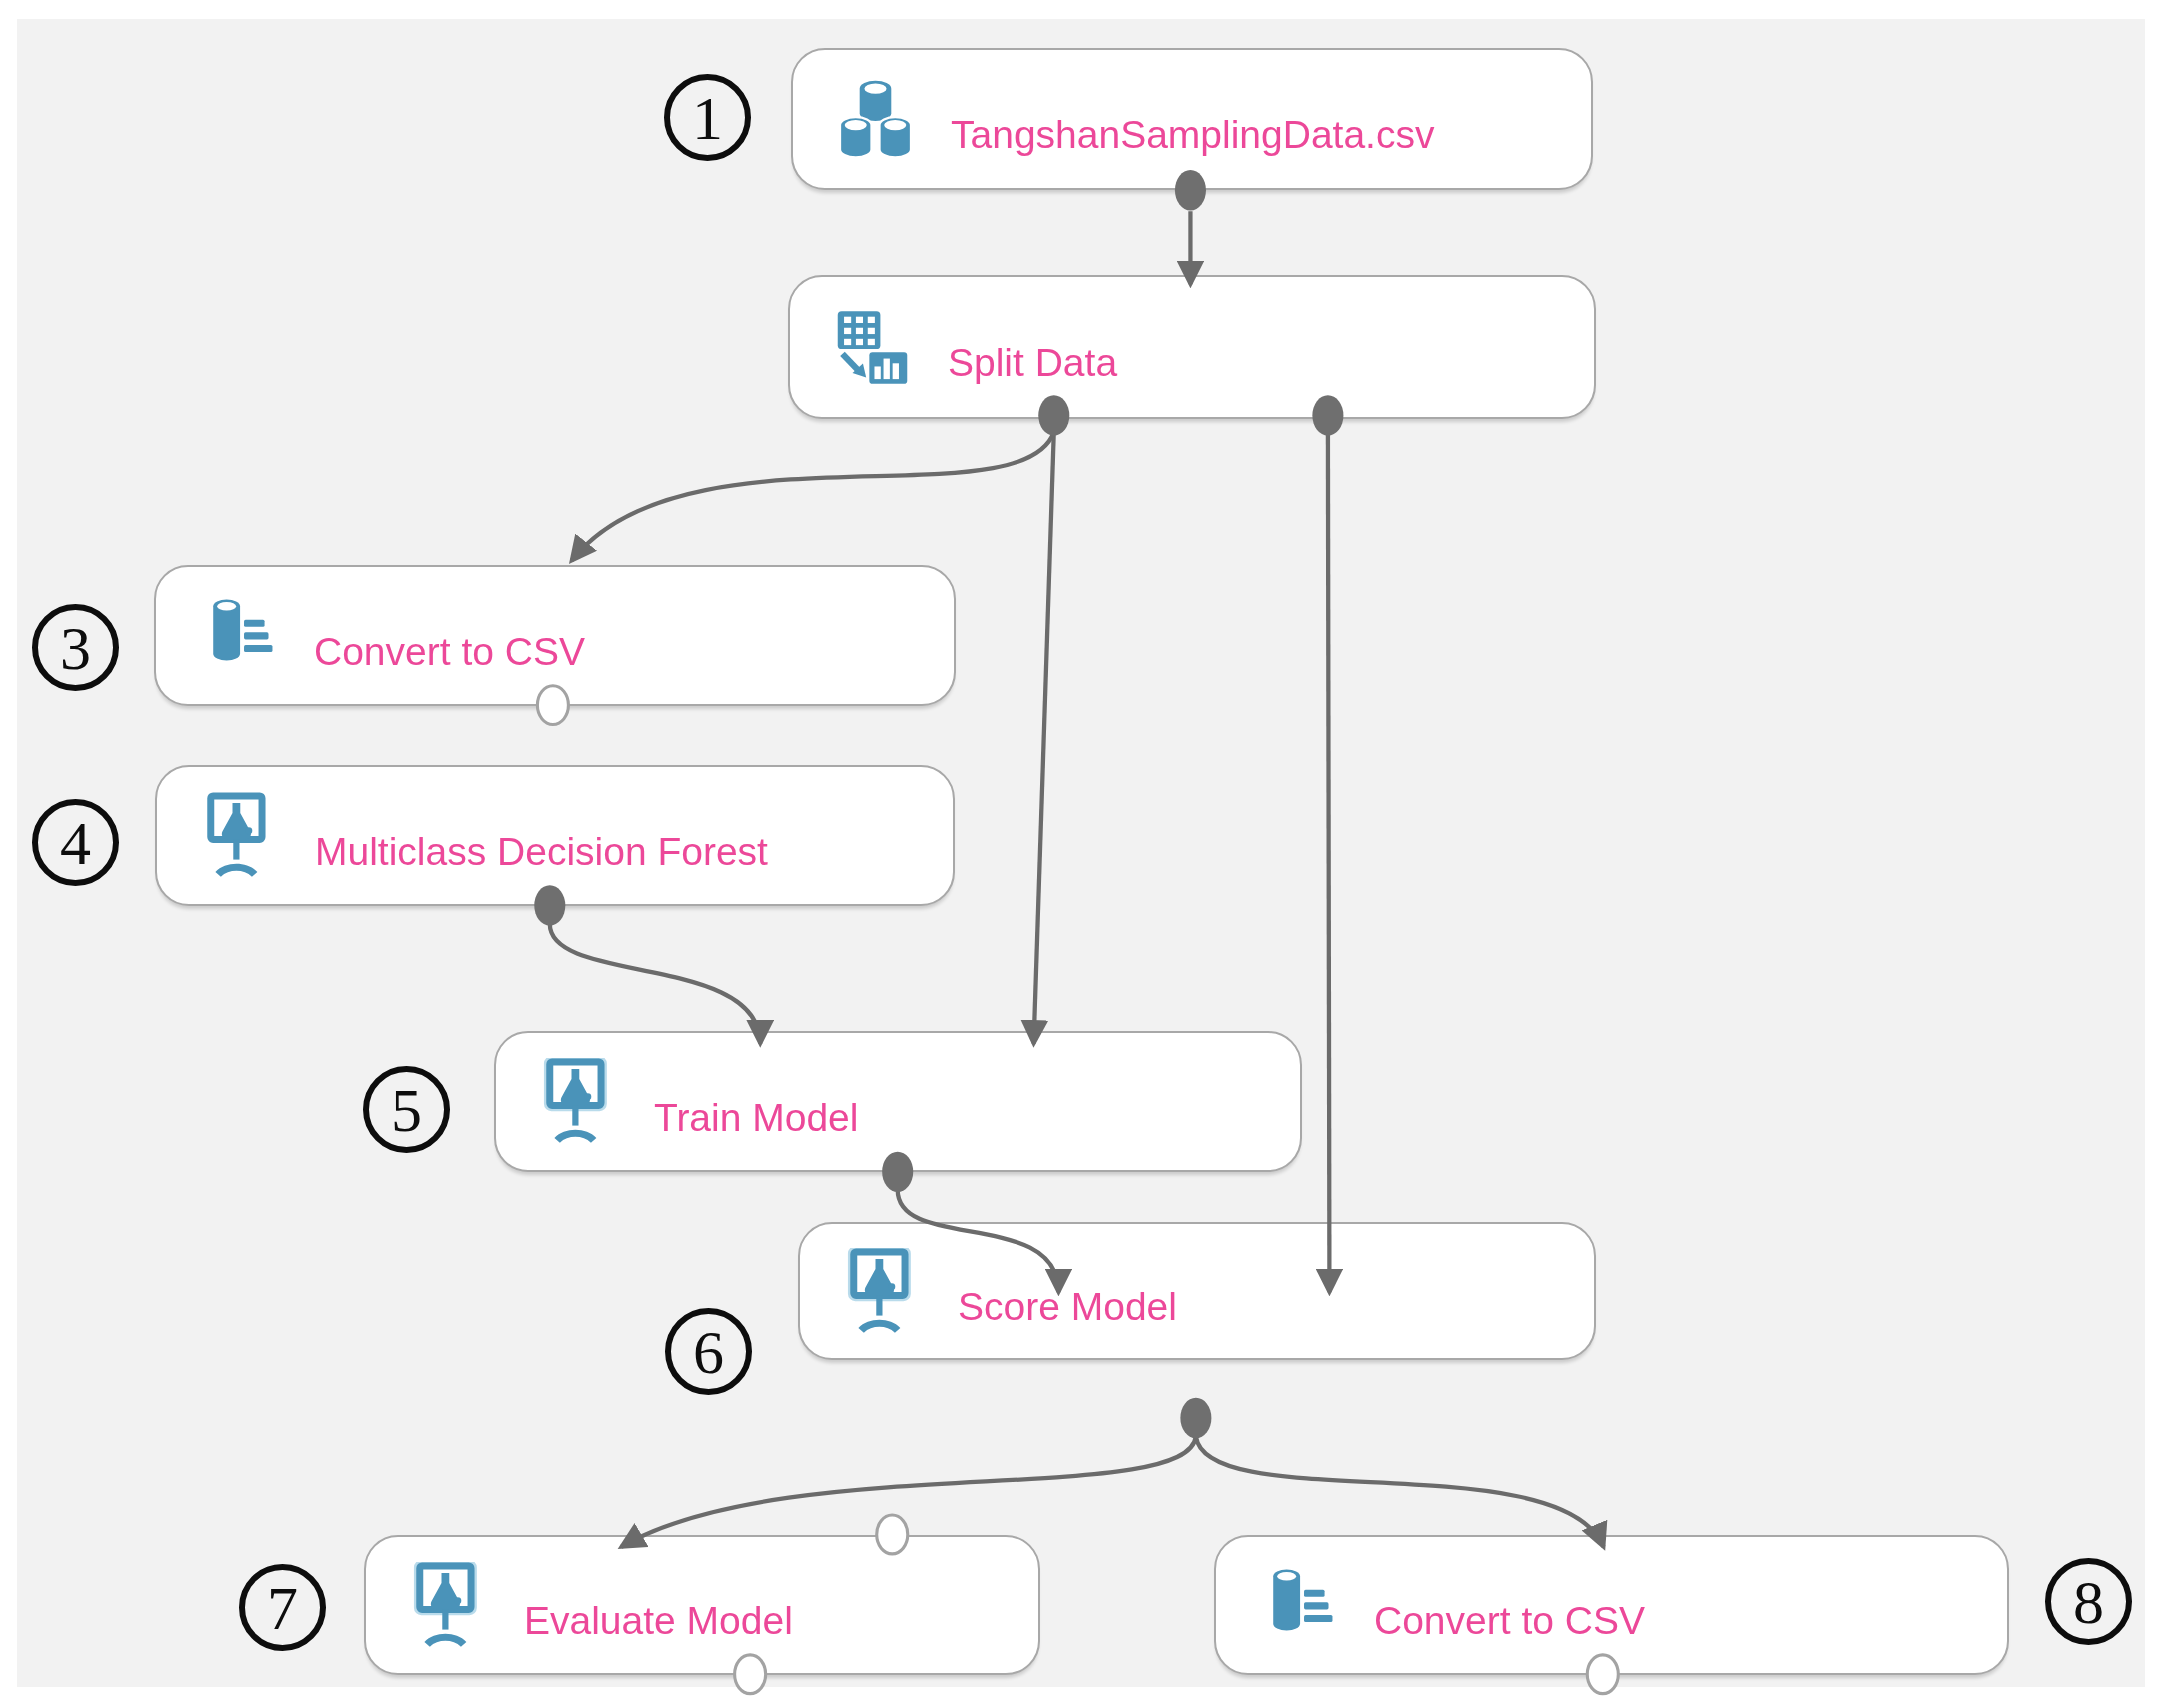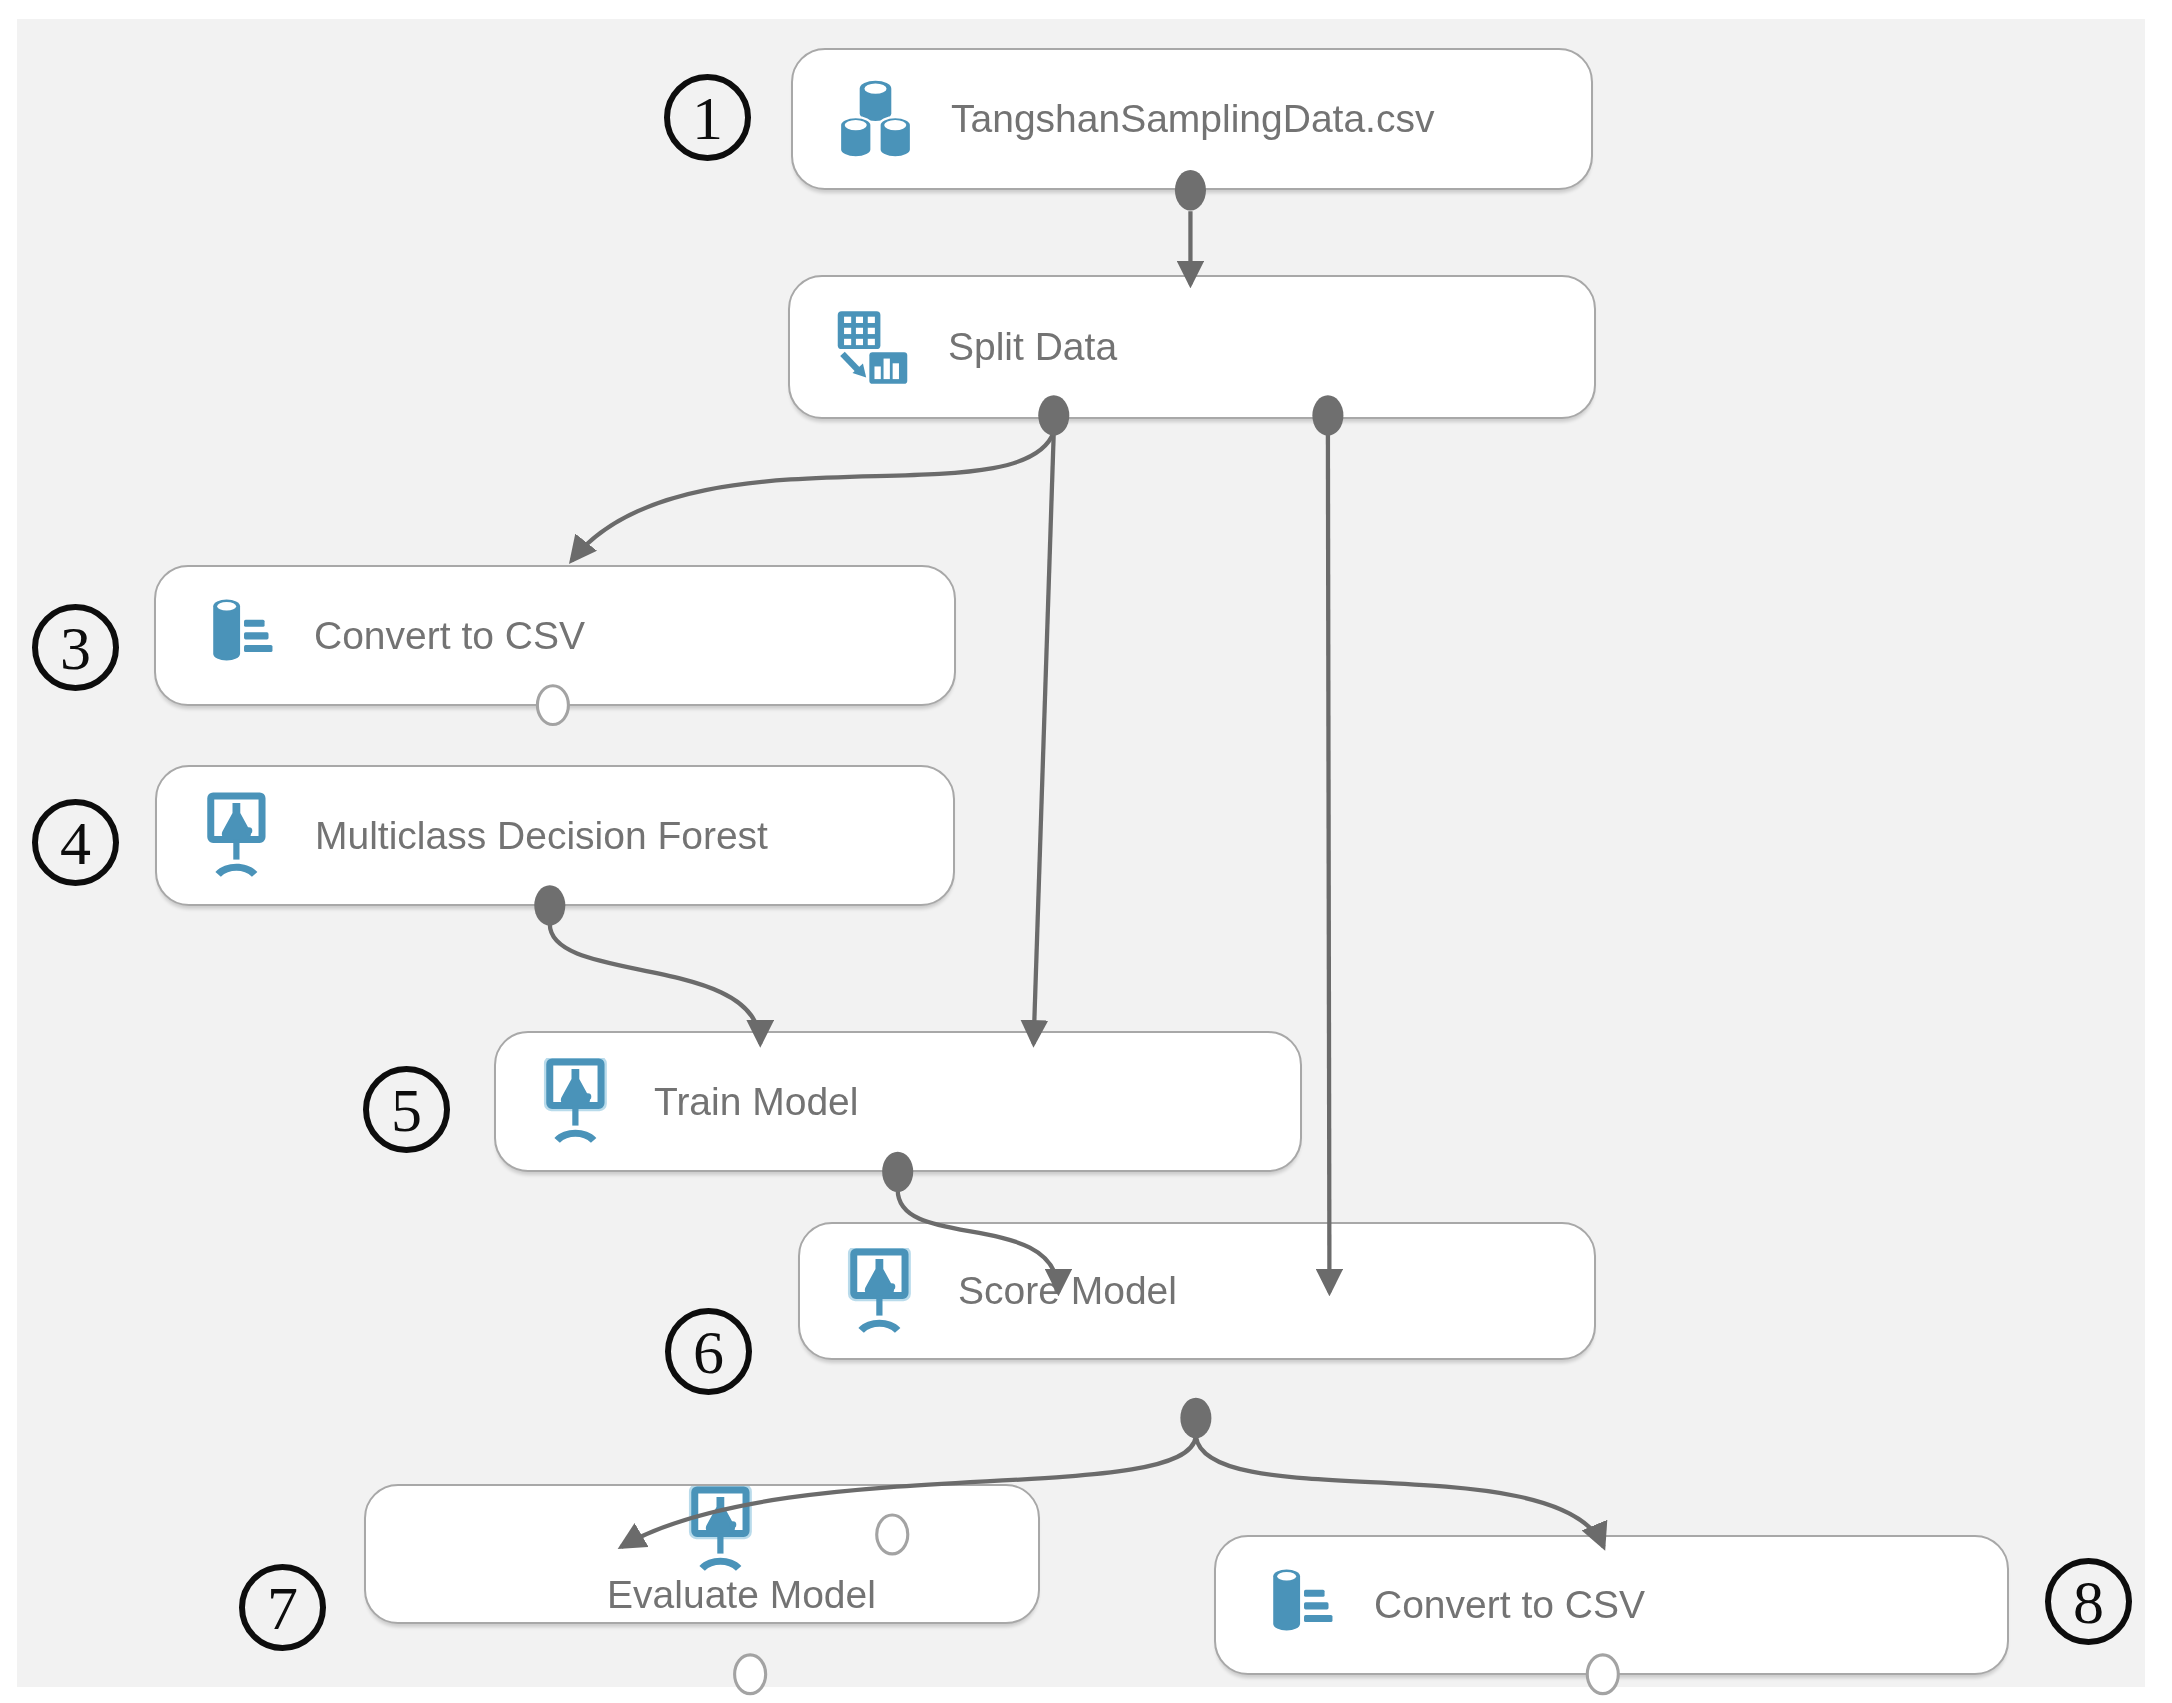--- a/index.html
+++ b/index.html
@@ -10,42 +10,42 @@
   .canvas{
     position:absolute;left:17px;top:18.6px;width:2128px;height:1668px;
     background:#f2f2f2;
   }
   .node{
     position:absolute;background:#ffffff;border:2.3px solid #a8a8a8;border-radius:34px;
     display:flex;align-items:center;padding-left:43px;box-sizing:border-box;
     box-shadow:0 4.7px 3.9px -2.3px rgba(0,0,0,.16);z-index:2;
   }
   .node .label{
-    margin-left:36px;font-size:39px;color:#737373;white-space:nowrap;
+    margin-left:36px;font-size:39px;color:#ec4899;white-space:nowrap;margin-top:32px;
   }
   .icon{width:79px;height:87px;flex:0 0 auto;}
   .icon svg{width:100%;height:100%;display:block;}
   .badge{
     position:absolute;width:87px;height:87px;border:6.2px solid #0d0d0d;border-radius:50%;
     display:flex;align-items:center;justify-content:center;box-sizing:border-box;
     font-family:"Liberation Serif",serif;font-size:62px;color:#0d0d0d;z-index:4;
     line-height:1;
   }
   svg.wires{position:absolute;left:0;top:0;z-index:3;pointer-events:none;}
   .edge{fill:none;stroke:#6b6b6b;stroke-width:5.5;}
   .port-filled{fill:#6f6f6f;}
   .port-hollow{fill:#ffffff;stroke:#a3a3a3;stroke-width:4;}
   
   .n1{left:791px;top:48px;width:802px;height:142px;}
   .n2{left:788px;top:275px;width:808px;height:144px;}
   .n3{left:154px;top:565px;width:802px;height:141px;}
   .n4{left:155px;top:765px;width:800px;height:141px;}
   .n5{left:494px;top:1031px;width:808px;height:141px;}
   .n6{left:798px;top:1222px;width:798px;height:138px;}
-  .n7{left:364px;top:1484px;width:676px;height:140px;flex-direction:column;}
+  .n7{left:364px;top:1535px;width:676px;height:140px;}
   .n8{left:1214px;top:1535px;width:795px;height:140px;}
   .b1{left:664px;top:74px;}
   .b3{left:32px;top:604px;}
   .b4{left:32px;top:799px;}
   .b5{left:363px;top:1066px;}
   .b6{left:665px;top:1308px;}
   .b7{left:239px;top:1564px;}
   .b8{left:2045px;top:1558px;}
 </style>
 </head>

